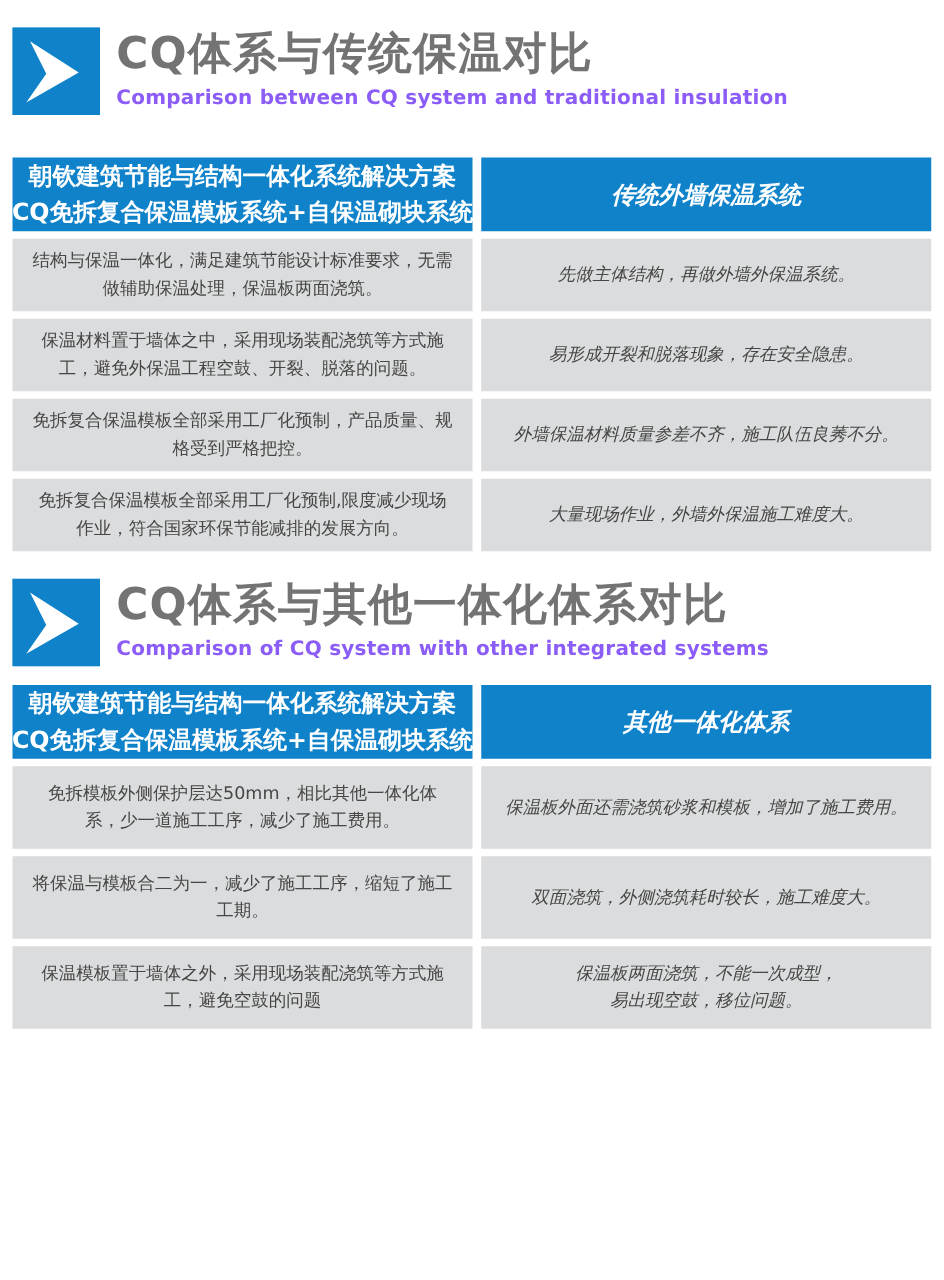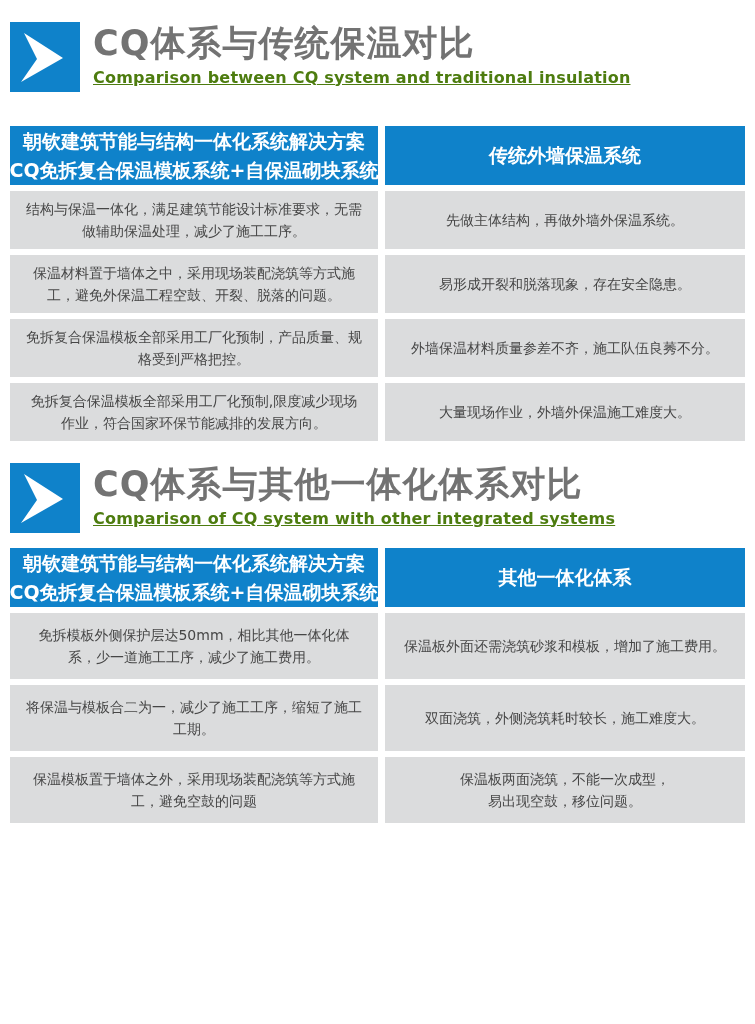--- a/index.html
+++ b/index.html
@@ -30,42 +30,41 @@
     font-size: 35px;
     font-weight: bold;
     color: #737373;
     letter-spacing: 1px;
     line-height: 1.1;
     white-space: nowrap;
   }
   .subtitle {
     font-size: 16px;
     font-weight: bold;
-    color: #4d7c0f;
+    color: #8b5cf6;
     margin-top: 5px;
     letter-spacing: 0.2px;
     white-space: nowrap;
-    text-decoration: underline;
   }
 
   
   .cmp-table { margin: 0 10px; }
   .cmp-table.t1 { margin-top: 34px; }
   .section-header.s2 { }
   .cmp-table.t2 { margin-top: 15px; }
 
   .t-row { display: flex; gap: 7px; margin-bottom: 6px; }
   .cell {
     display: flex;
     align-items: center;
     justify-content: center;
     text-align: center;
   }
   .cell.left  { width: 368px; flex: none; padding: 4px 16px; }
-  .cell.right { flex: 1; padding: 4px 12px; }
+  .cell.right { flex: 1; padding: 4px 12px; font-style: italic; }
 
   .head-row .cell {
     background: #0f82ca;
     color: #ffffff;
     height: 59px;
     font-weight: bold;
   }
   .head-row .cell.left  { font-size: 19px; line-height: 1.5; }
   .head-row .cell.right { font-size: 19px; }
   .head-lines { display: block; }
@@ -102,21 +101,21 @@
     <div class="cell left">
       <span class="head-lines">
         <span>朝钦建筑节能与结构一体化系统解决方案</span>
         <span>CQ免拆复合保温模板系统+自保温砌块系统</span>
       </span>
     </div>
     <div class="cell right">传统外墙保温系统</div>
   </div>
 
   <div class="t-row body-row">
-    <div class="cell left">结构与保温一体化，满足建筑节能设计标准要求，无需做辅助保温处理，减少了施工工序。</div>
+    <div class="cell left">结构与保温一体化，满足建筑节能设计标准要求，无需做辅助保温处理，保温板两面浇筑。</div>
     <div class="cell right">先做主体结构，再做外墙外保温系统。</div>
   </div>
   <div class="t-row body-row">
     <div class="cell left">保温材料置于墙体之中，采用现场装配浇筑等方式施工，避免外保温工程空鼓、开裂、脱落的问题。</div>
     <div class="cell right">易形成开裂和脱落现象，存在安全隐患。</div>
   </div>
   <div class="t-row body-row">
     <div class="cell left">免拆复合保温模板全部采用工厂化预制，产品质量、规格受到严格把控。</div>
     <div class="cell right">外墙保温材料质量参差不齐，施工队伍良莠不分。</div>
   </div>

